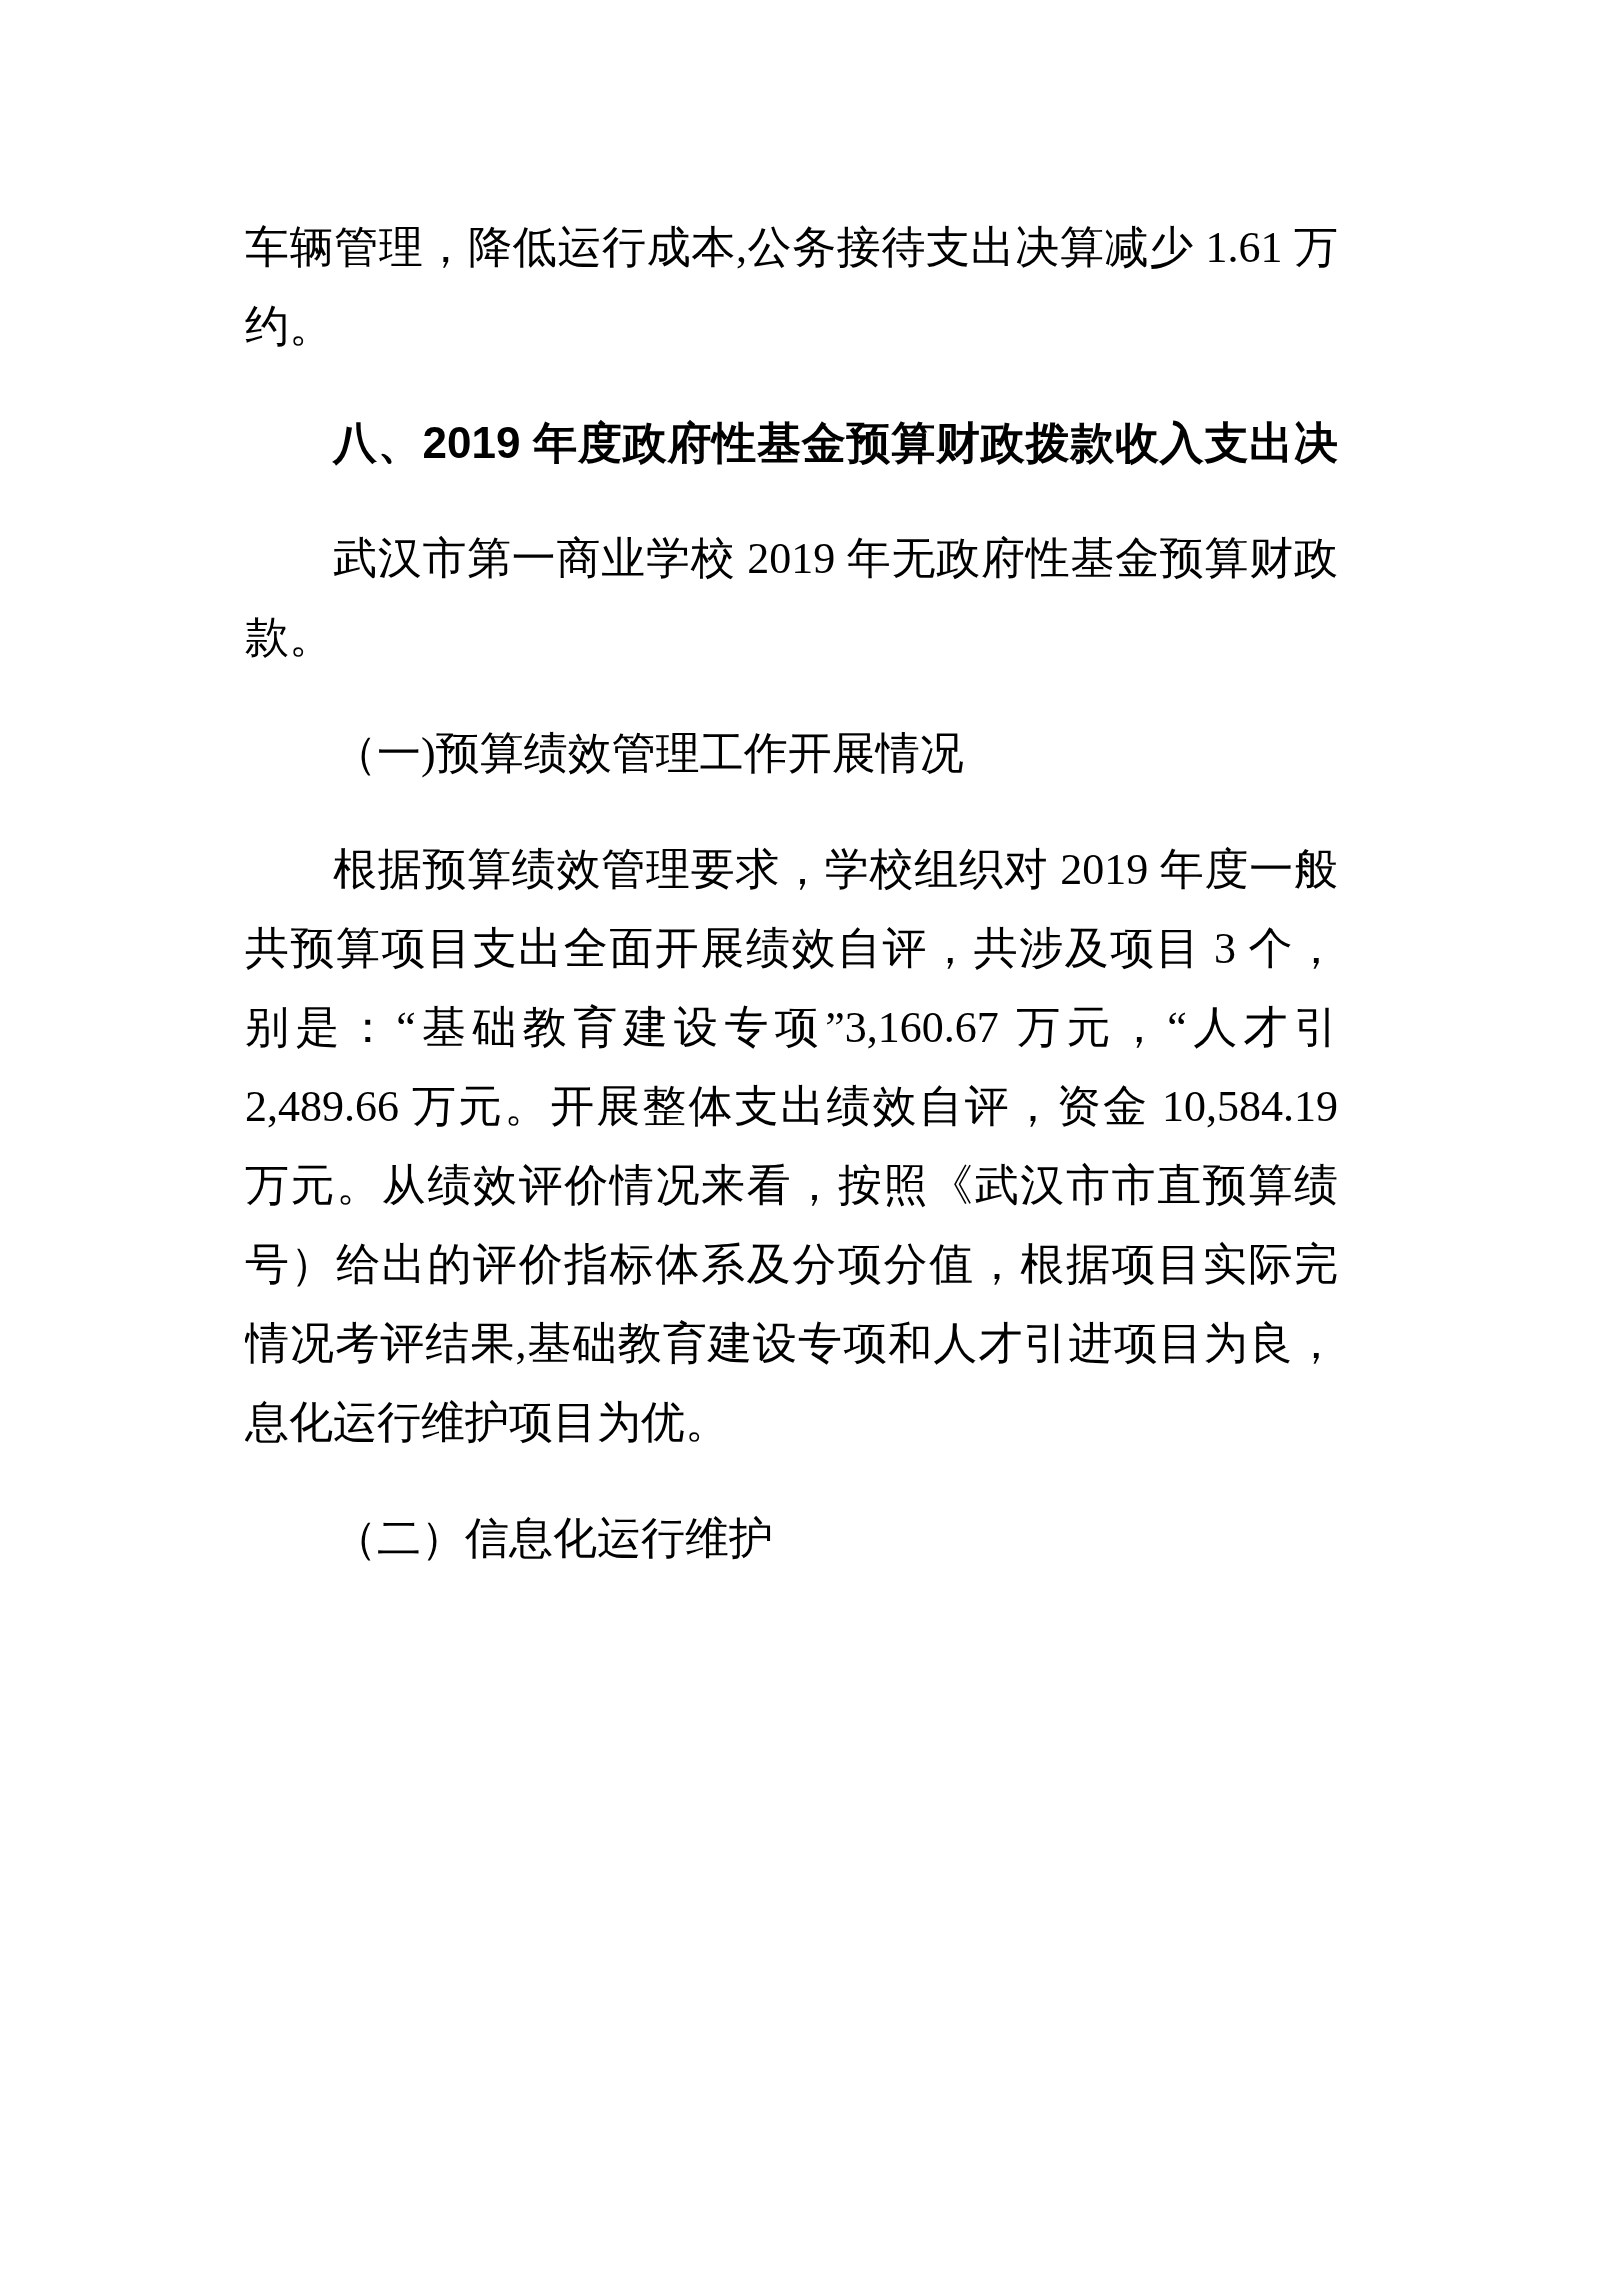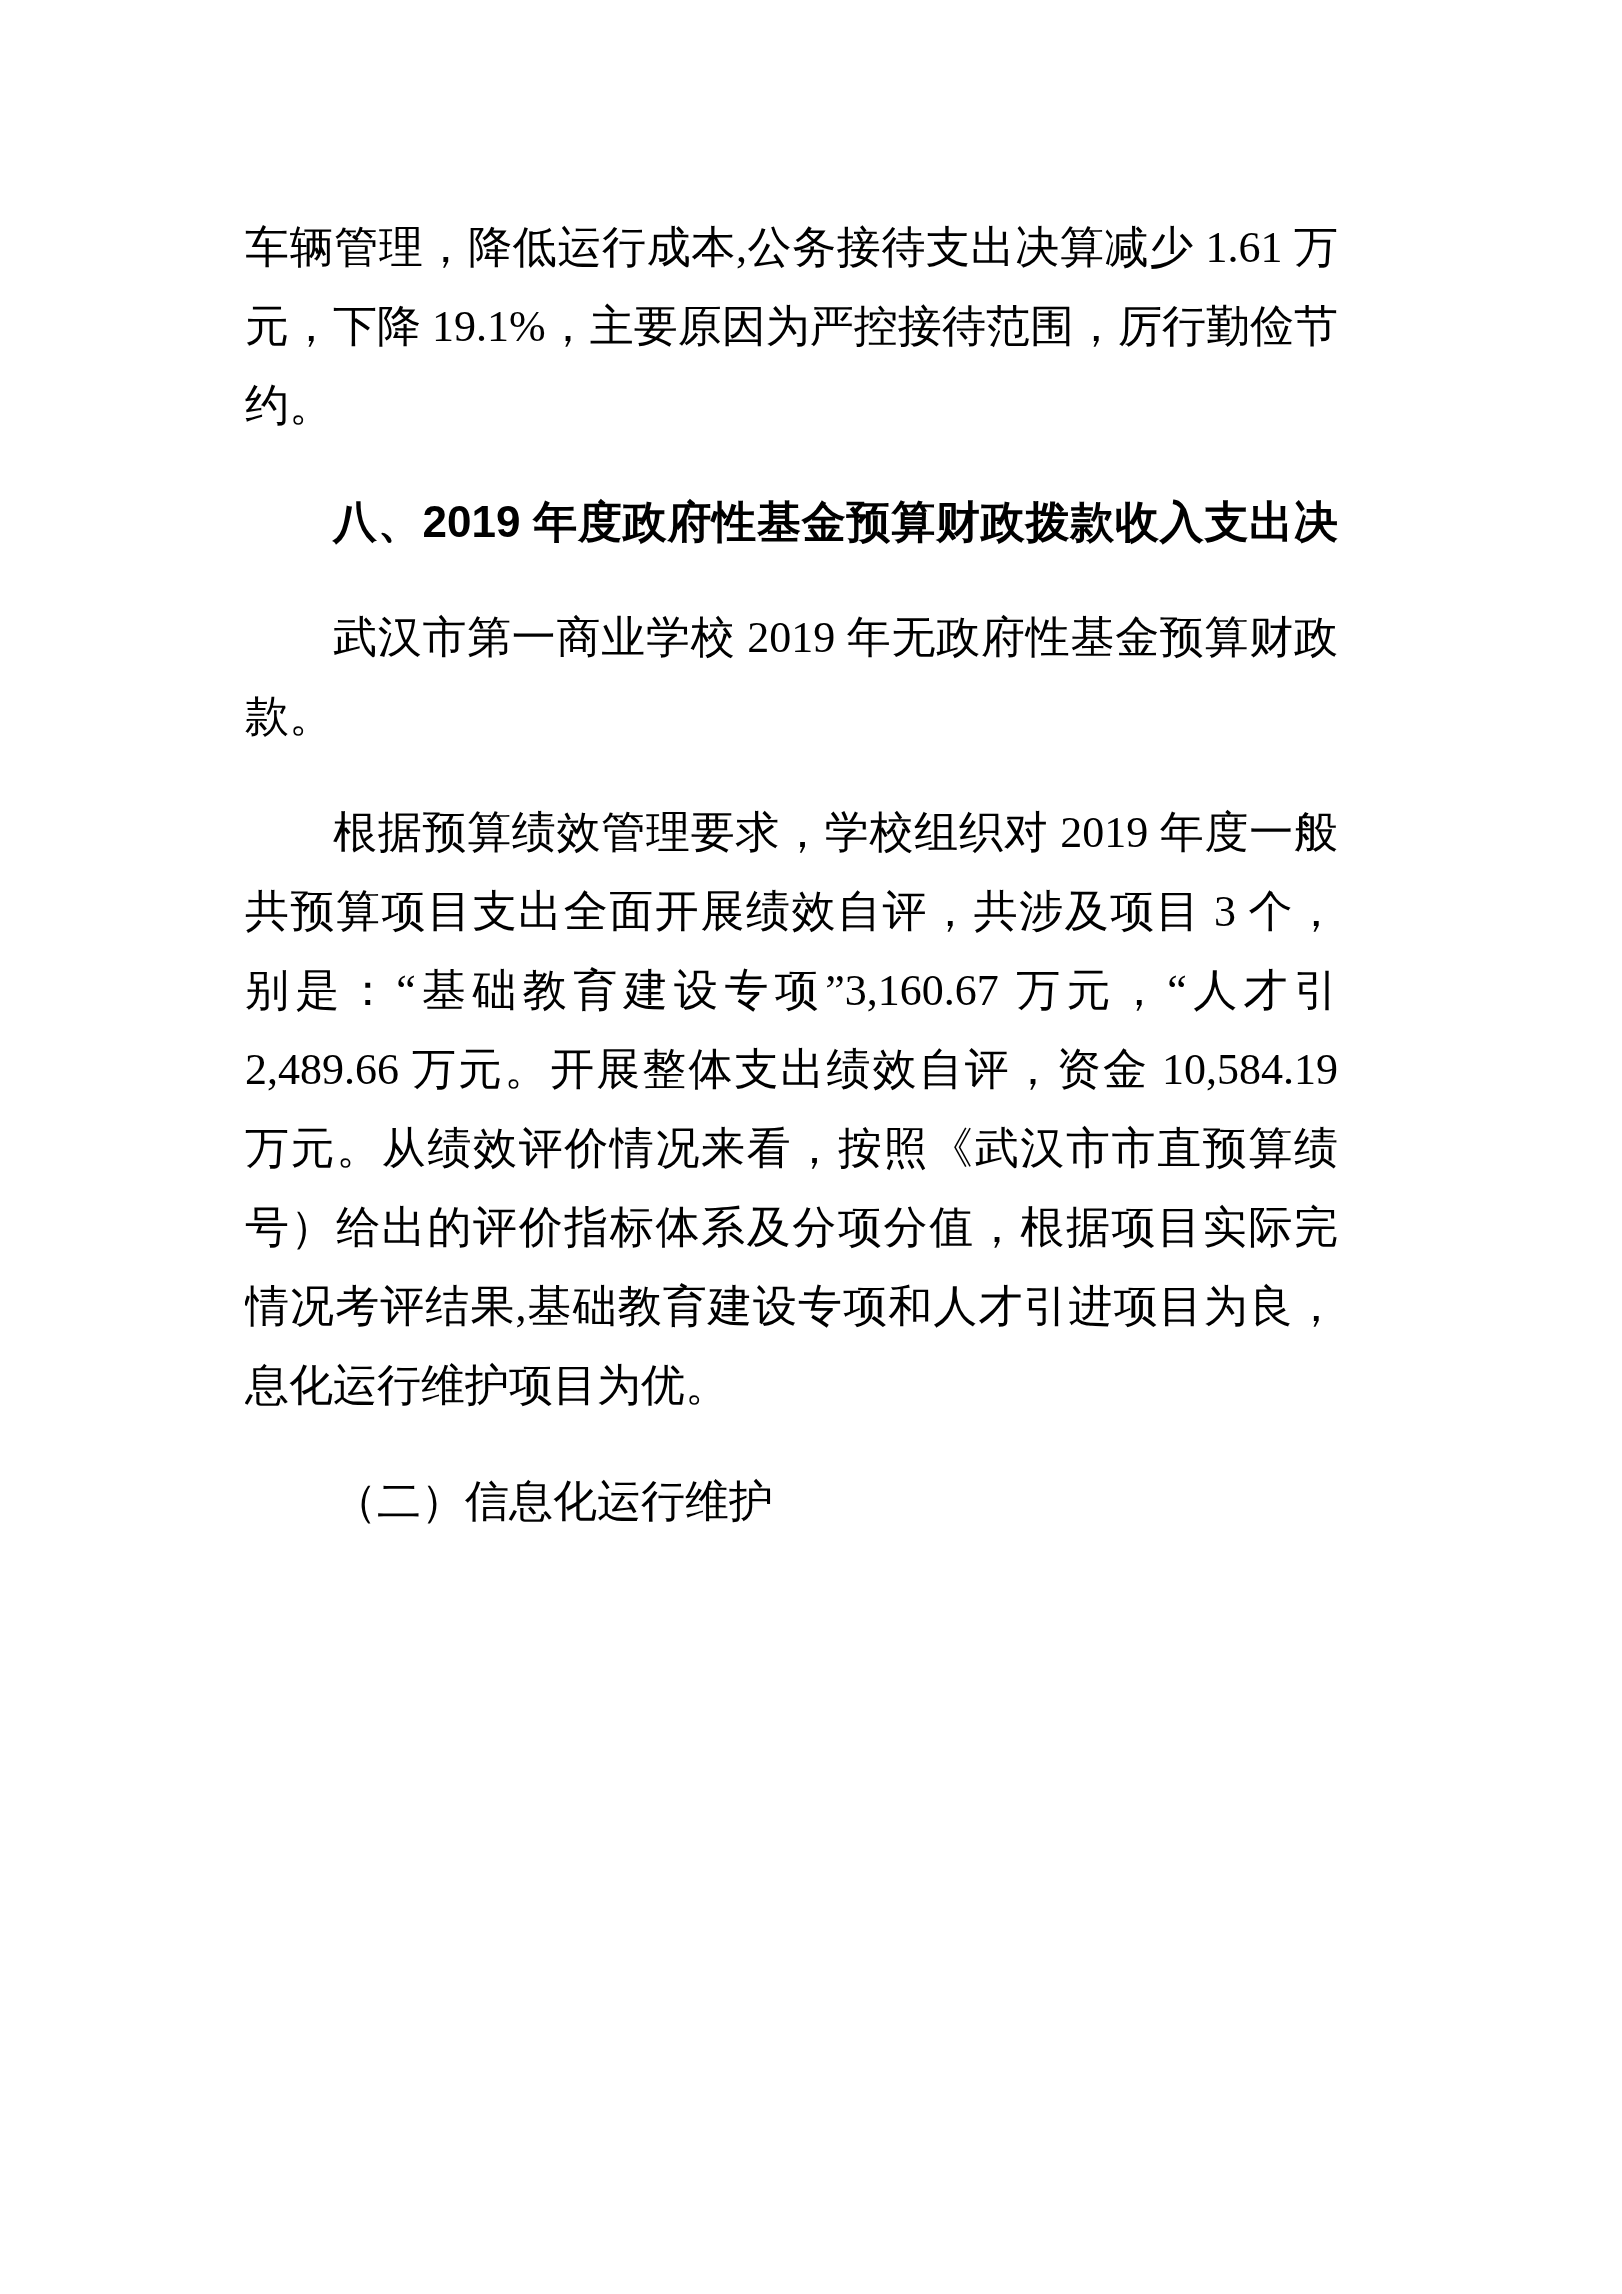--- a/index.html
+++ b/index.html
@@ -59,34 +59,36 @@
   }
 </style>
 </head>
 <body>
 
 <div class="page">
   <div class="doc">
 
     <div class="para body">
       <div class="ln">车辆管理，降低运行成本,公务接待支出决算减少 1.61 万</div>
-      <div class="ln">元，下降 19.1%，主要原因为严控接待范围，厉行勤俭节</div>
       <div class="ln last">约。</div>
     </div>
 
     <div class="para heading">
       <div class="ln ind">八、2019 年度政府性基金预算财政拨款收入支出决算</div>
     </div>
 
     <div class="para body">
       <div class="ln ind">武汉市第一商业学校 2019 年无政府性基金预算财政拨</div>
       <div class="ln last">款。</div>
     </div>
 
 
+    <div class="para body">
+      <div class="ln ind last">（一)预算绩效管理工作开展情况</div>
+    </div>
 
     <div class="para body">
       <div class="ln ind">根据预算绩效管理要求，学校组织对 2019 年度一般公</div>
       <div class="ln">共预算项目支出全面开展绩效自评，共涉及项目 3 个，分</div>
       <div class="ln">别是：“基础教育建设专项”3,160.67 万元，“人才引</div>
       <div class="ln">2,489.66 万元。开展整体支出绩效自评，资金 10,584.19</div>
       <div class="ln">万元。从绩效评价情况来看，按照《武汉市市直预算绩效</div>
       <div class="ln">号）给出的评价指标体系及分项分值，根据项目实际完成</div>
       <div class="ln">情况考评结果,基础教育建设专项和人才引进项目为良，信</div>
       <div class="ln last">息化运行维护项目为优。</div>

